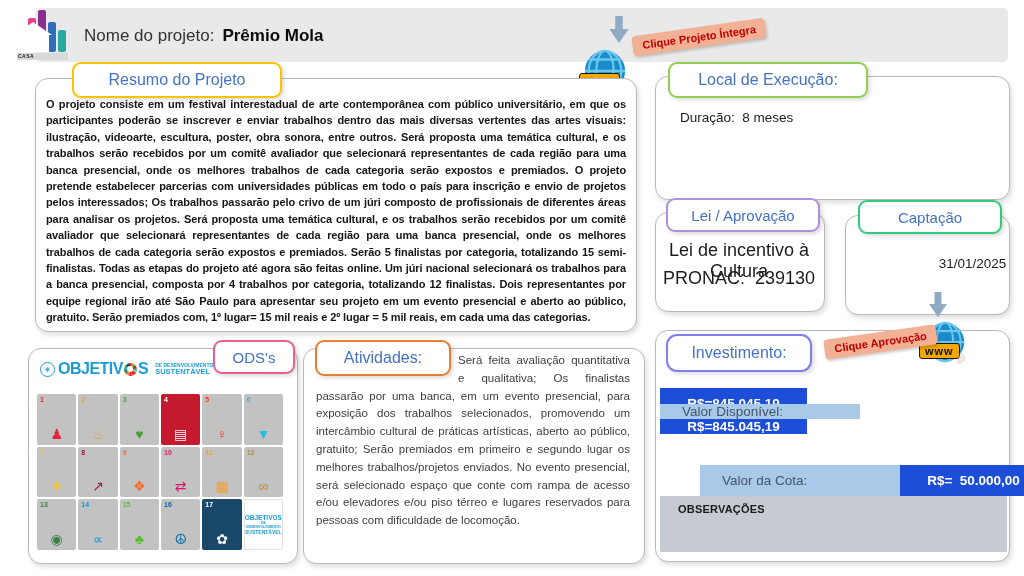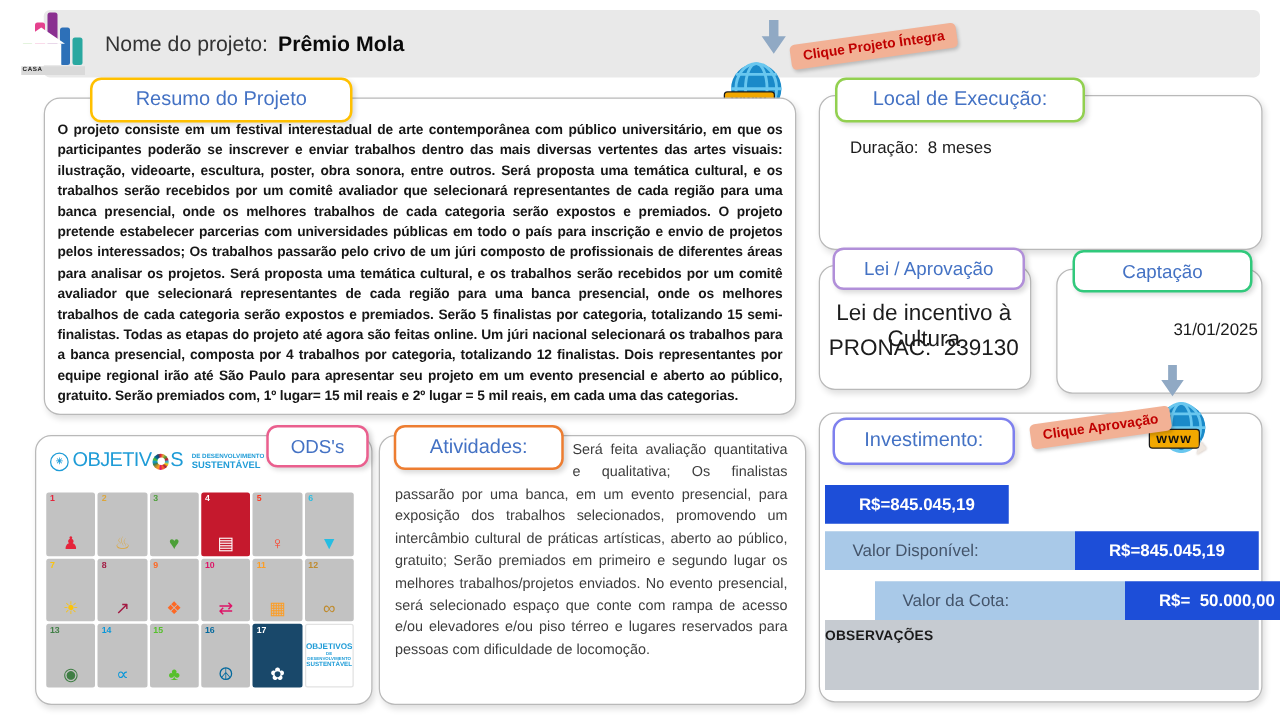--- a/index.html
+++ b/index.html
@@ -30,35 +30,35 @@
     font-weight:700;color:#161616;text-align:justify;letter-spacing:-.1px;}
   
   .local-body{position:absolute;left:668px;top:104px;width:330px;font-size:13.5px;color:#1c1c1c;line-height:27px;}
   .local-dur{margin-left:12px;}
   .small-card-body{position:absolute;width:100%;text-align:center;font-size:18px;color:#1c1c1c;}
   
   .inv-row{position:absolute;left:660px;width:347px;height:31px;display:flex;}
   .cell-label{width:200px;background:#a9c9e8;color:#44546a;font-size:13.5px;display:flex;align-items:center;padding-left:22px;box-sizing:border-box;}
   .cell-value{width:147px;background:#1d4ed8;color:#fff;font-size:13.5px;font-weight:700;display:flex;align-items:center;justify-content:center;white-space:pre;font-family:"Liberation Sans",sans-serif;}
   .obs{position:absolute;left:660px;top:496px;width:347px;height:56px;background:#c6cbd1;
-    font-size:11px;font-weight:700;color:#1a1a1a;padding:7px 0 0 0;box-sizing:border-box;letter-spacing:.2px;}
+    font-size:11px;font-weight:700;color:#1a1a1a;padding:7px 0 0 18px;box-sizing:border-box;letter-spacing:.2px;}
   
   .click-tag{position:absolute;background:#f2b195;border-radius:4px;color:#c00000;font-weight:700;font-size:11px;
     padding:4px 10px;transform:rotate(-8deg);box-shadow:1px 2px 3px rgba(0,0,0,.2);cursor:pointer;}
   
   .globe{position:absolute;}
   .www-badge{position:absolute;background:#f2a800;border:1.5px solid #1a1a1a;border-radius:3px;
     font-size:11px;font-weight:800;color:#111;padding:0 5px;line-height:14px;letter-spacing:1px;}
   .cursor-ptr{position:absolute;width:0;height:0;border-left:6px solid #efe7e0;border-top:4px solid transparent;
     border-bottom:7px solid transparent;transform:rotate(18deg);filter:drop-shadow(0 0 1px #b9a99e);}
   
   .ods-logo{position:absolute;left:40px;top:360px;display:flex;align-items:center;gap:3px;}
   .un-emblem{width:13px;height:13px;border:1.5px solid #1f9cd7;border-radius:50%;color:#1f9cd7;
     font-size:7px;line-height:13px;text-align:center;font-weight:700;}
-  .ods-word{font-size:16px;font-weight:400;color:#1f9cd7;letter-spacing:-.5px;display:flex;align-items:center;}
+  .ods-word{font-size:16px;font-weight:700;color:#1f9cd7;letter-spacing:-.5px;display:flex;align-items:center;}
   .wheel{width:13px;height:13px;border-radius:50%;position:relative;margin:0 1px;
     background:conic-gradient(#e5243b,#dda63a,#4c9f38,#c5192d,#26bde2,#fcc30b,#a21942,#fd6925,#dd1367,#fd9d24,#bf8b2e,#3f7e44,#0a97d9,#56c02b,#00689d,#19486a,#e5243b);}
   .wheel::after{content:"";position:absolute;left:3.5px;top:3.5px;width:6px;height:6px;border-radius:50%;background:#fff;}
   .ods-sub{margin-left:4px;color:#1f9cd7;line-height:1;}
   .ods-sub .l1{font-size:5px;font-weight:700;}
   .ods-sub .l2{font-size:7.5px;font-weight:800;}
   .sdg-grid{position:absolute;left:37px;top:394px;width:246px;height:156px;display:grid;
     grid-template-columns:repeat(6,1fr);grid-template-rows:repeat(3,1fr);gap:2px;background:#fff;}
   .tile{background:#c2c2c2;position:relative;border-radius:2px;}
   .tile .tn{position:absolute;left:3px;top:2px;font-size:7px;font-weight:800;}
@@ -164,21 +164,21 @@
 <div class="click-tag" style="left:824px;top:332px;z-index:6;">Clique Aprovação</div>
 
 <div class="card" style="left:655px;top:330px;width:353px;height:230px;"></div>
 <div class="tab" style="left:666px;top:334px;width:142px;height:34px;border:2.5px solid #7e80ee;border-radius:11px;">
   <span>Investimento:</span>
 </div>
 
 <div class="inv-row" style="top:388px;">
   <div class="cell-value">R$=845.045,19</div>
 </div>
-<div class="inv-row" style="top:425px;">
+<div class="inv-row" style="top:404px;flex-direction:column;">
   <div class="cell-label">Valor Disponível:</div>
   <div class="cell-value">R$=845.045,19</div>
 </div>
 <div class="inv-row" style="top:465px;margin-left:40px;">
   <div class="cell-label">Valor da Cota:</div>
   <div class="cell-value">R$=  50.000,00</div>
 </div>
 <div class="obs">OBSERVAÇÕES</div>
 
 <div class="card" style="left:28px;top:348px;width:268px;height:214px;"></div>

